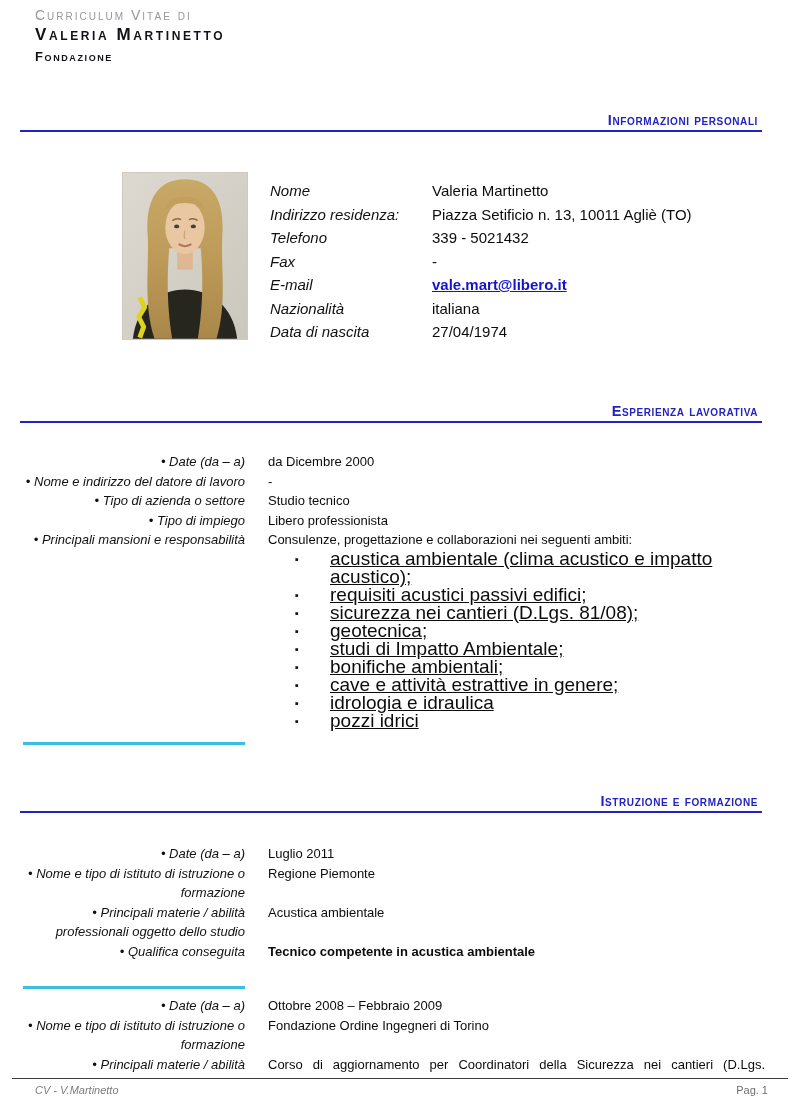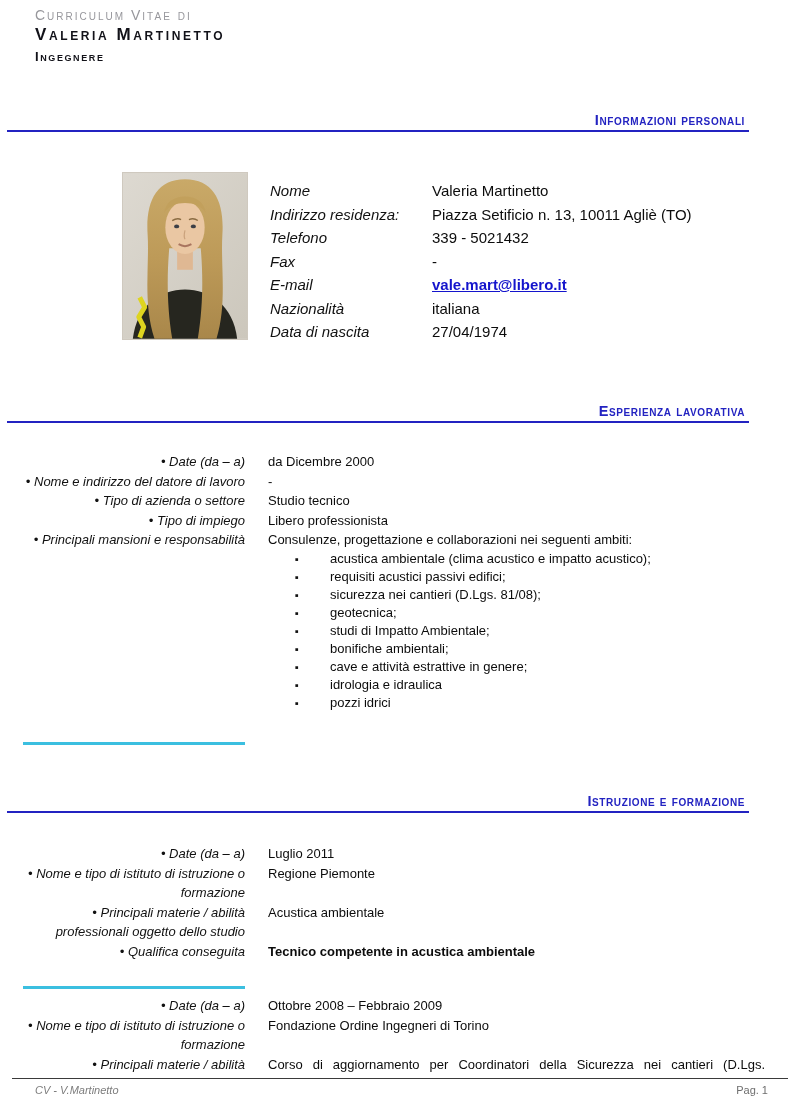--- a/index.html
+++ b/index.html
@@ -38,21 +38,21 @@
     font-size: 13px;
     letter-spacing: 1.6px;
     color: #121219;
     font-weight: bold;
     margin-top: 4px;
   }
 
   
   .section-title {
     position: absolute;
-    left: 7px;
+    left: 20px;
     width: 742px;
     text-align: right;
     font-variant: small-caps;
     font-weight: bold;
     font-size: 14.5px;
     letter-spacing: 0.6px;
     color: var(--accent, #2323c1);
     border-bottom: 2px solid var(--accent, #2323c1);
     padding: 0 4px 2px 0;
   }
@@ -117,22 +117,23 @@
     color: #111;
   }
   .xvalue { color: #0c0c0c; }
   .xvalue.bold { font-weight: bold; }
   .xvalue.justify { text-align: justify; text-align-last: justify; }
 
   
   .duties-list {
     list-style: none;
     margin-left: 245px;
-    font-size: 13px;
+    font-size: 19px;
     line-height: 18px;
+    text-decoration: underline;
   }
   .duties-list li {
     position: relative;
     padding-left: 62px;
   }
   .duties-list li::before {
     content: "▪";
     position: absolute;
     left: 27px;
     top: 0;
@@ -177,21 +178,21 @@
   }
 </style>
 </head>
 <body>
 
 <div class="page">
 
   <div class="cv-header">
     <div class="pretitle">Curriculum Vitae di</div>
     <div class="name-title">Valeria Martinetto</div>
-    <div class="role-title">Ingegnere</div>
+    <div class="role-title">Fondazione</div>
   </div>
 
   <div class="section-title st-personal">Informazioni personali</div>
 
   <div class="photo-frame">
     <svg viewBox="0 0 126 168">
       <defs>
         <linearGradient id="bgG" x1="0" y1="0" x2="1" y2="1">
           <stop offset="0" stop-color="#ddd9d1"></stop>
           <stop offset="1" stop-color="#ccc7bc"></stop>

